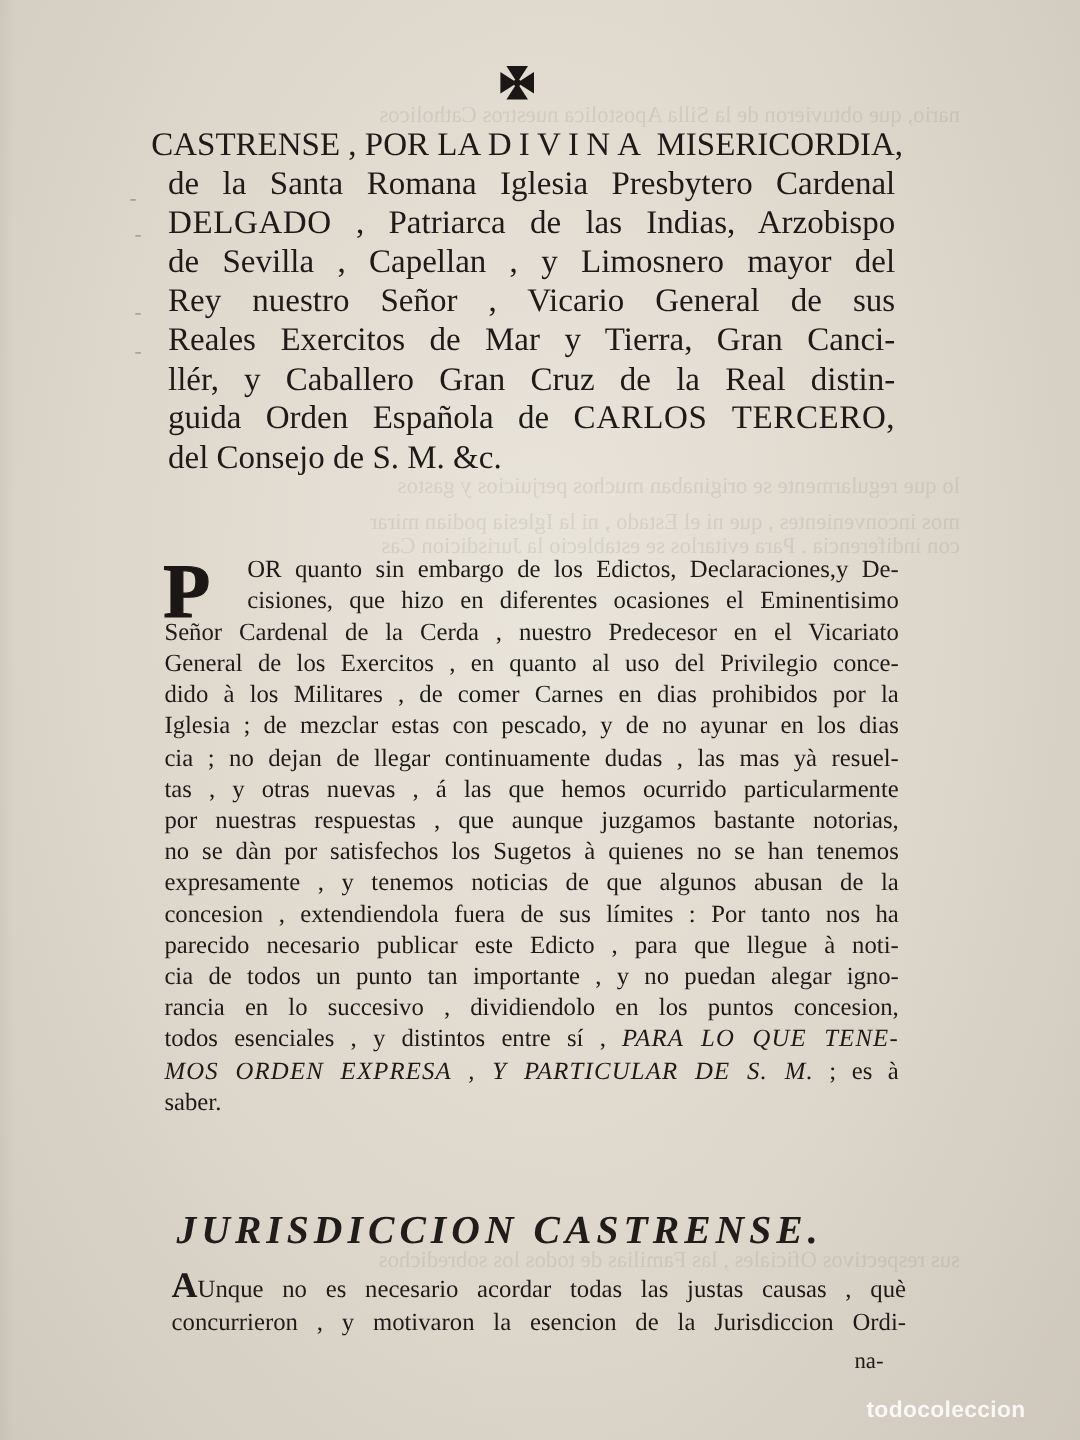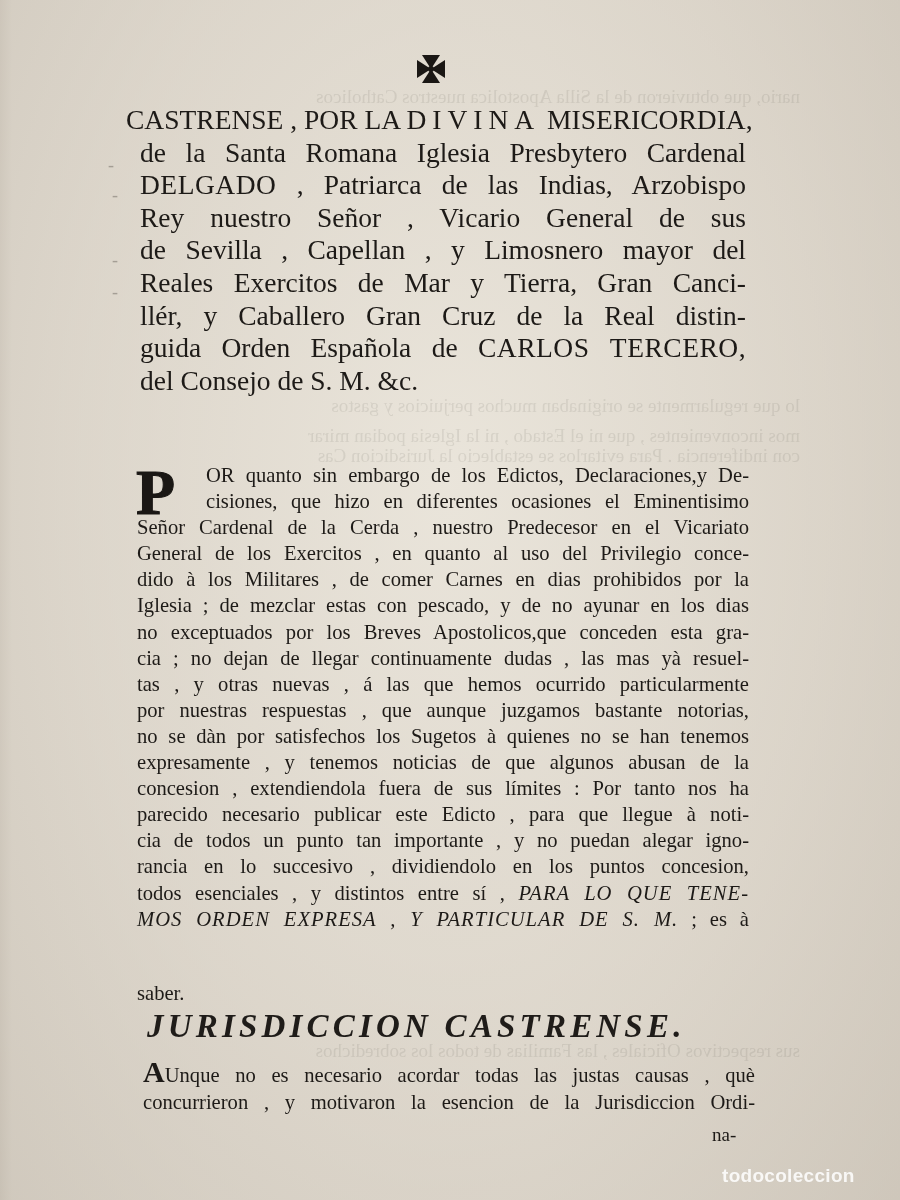--- a/index.html
+++ b/index.html
@@ -33,21 +33,21 @@
     .title-block .line.indent { margin-left: 14px; }
     .title-block .line.last { text-align-last: left; }
     .sc { font-variant: small-caps; letter-spacing: 0.5px; }
     .spaced { letter-spacing: 6px; }
 
     .body-block {
       position: absolute; left: 137px; top: 462px; width: 612px;
       font-size: 20.6px; line-height: 26.1px;
     }
     .body-block .line { white-space: nowrap; text-align: justify; text-align-last: justify; }
-    .body-block .line.last { text-align-last: left; margin-top: 48px; }
+    .body-block .line.last { text-align-last: left; }
     .dropcap-p {
       position: absolute; left: 136px; top: 465px;
       font-size: 64px; line-height: 56px; font-weight: bold;
       color: #1a1714;
       -webkit-text-stroke: 1px #1a1714;
       font-family: "Liberation Serif", serif;
     }
     .body-block .indent-cap { margin-left: 69px; }
     .ital { font-style: italic; letter-spacing: 1px; }
 
@@ -101,40 +101,39 @@
   </svg>
 
   <div class="title-block">
     <div class="line first">
       <span>CASTRENSE , POR LA </span><span class="spaced">DIVINA</span><span> MISERICORDIA,</span>
     </div>
     <div class="line indent">de la Santa Romana Iglesia Presbytero Cardenal</div>
     <div class="line indent">
       <span class="sc">DELGADO</span><span> , Patriarca de las Indias, Arzobispo</span>
     </div>
+    <div class="line indent">de Sevilla , Capellan , y Limosnero mayor del</div>
     <div class="line indent">Rey nuestro Señor , Vicario General de sus</div>
-    <div class="line indent">de Sevilla , Capellan , y Limosnero mayor del</div>
     <div class="line indent">Reales Exercitos de Mar y Tierra, Gran Canci-</div>
     <div class="line indent">llér, y Caballero Gran Cruz de la Real distin-</div>
     <div class="line indent">
       <span>guida Orden Española de </span><span class="sc">CARLOS TERCERO,</span>
     </div>
     <div class="line indent last">del Consejo de S. M. &amp;c.</div>
   </div>
 
   <div class="dropcap-p">P</div>
 
   <div class="body-block">
     <div class="line indent-cap">OR quanto sin embargo de los Edictos, Declaraciones,y De-</div>
     <div class="line indent-cap">cisiones, que hizo en diferentes ocasiones el Eminentisimo</div>
     <div class="line">Señor Cardenal de la Cerda , nuestro Predecesor en el Vicariato</div>
     <div class="line">General de los Exercitos , en quanto al uso del Privilegio conce-</div>
     <div class="line">dido à los Militares , de comer Carnes en dias prohibidos por la</div>
     <div class="line">Iglesia ; de mezclar estas con pescado, y de no ayunar en los dias</div>
-    <div class="line">no exceptuados por los Breves Apostolicos,que conceden esta gra-</div>
     <div class="line">cia ; no dejan de llegar continuamente dudas , las mas yà resuel-</div>
     <div class="line">tas , y otras nuevas , á las que hemos ocurrido particularmente</div>
     <div class="line">por nuestras respuestas , que aunque juzgamos bastante notorias,</div>
     <div class="line">no se dàn por satisfechos los Sugetos à quienes no se han tenemos</div>
     <div class="line">expresamente , y tenemos noticias de que algunos abusan de la</div>
     <div class="line">concesion , extendiendola fuera de sus límites : Por tanto nos ha</div>
     <div class="line">parecido necesario publicar este Edicto , para que llegue à noti-</div>
     <div class="line">cia de todos un punto tan importante , y no puedan alegar igno-</div>
     <div class="line">rancia en lo succesivo , dividiendolo en los puntos concesion,</div>
     <div class="line">

